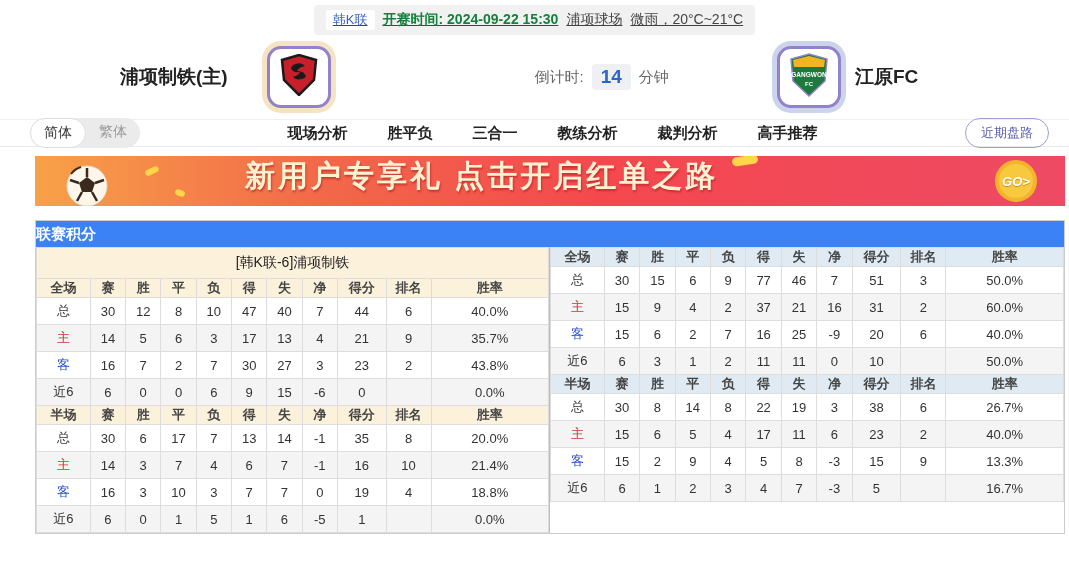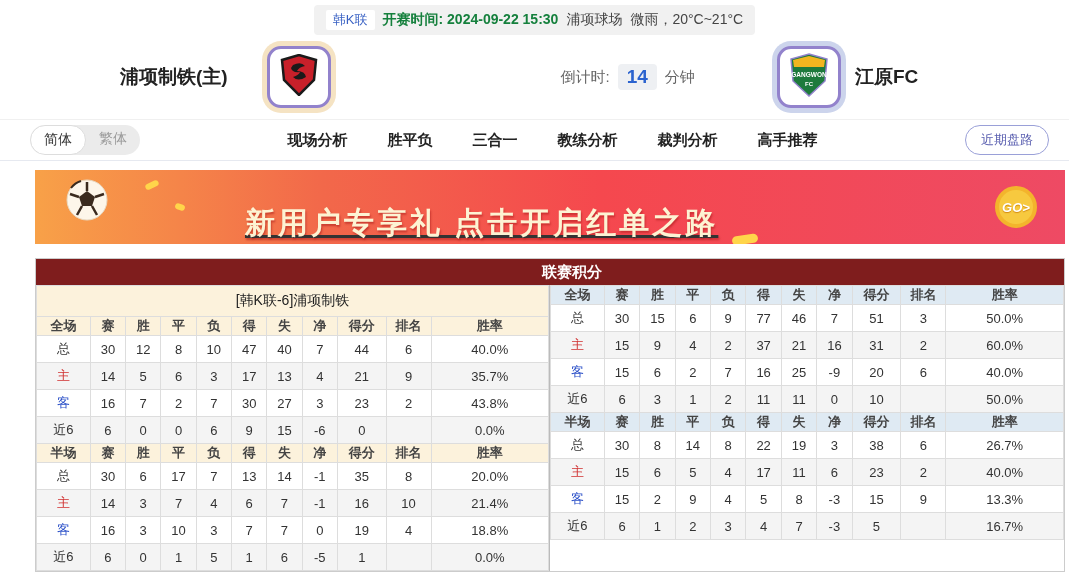--- a/index.html
+++ b/index.html
@@ -2,73 +2,73 @@
 <html><head>
 <meta charset="utf-8">
 <style>
   * { margin:0; padding:0; box-sizing:border-box; }
   html,body { width:1069px; height:586px; overflow:hidden; background:#fff;
     font-family:"Liberation Sans","DejaVu Sans",sans-serif; color:#333; }
 
   
   .top-strip-wrap { display:flex; justify-content:center; padding-top:5px; }
   .top-strip { background:#f1f1f1; border-radius:4px; padding:5px 12px;
-    font-size:14px; color:#444; display:flex; align-items:center; gap:8px; }
+    font-size:14px; color:#444; display:flex; align-items:center; gap:8px;text-decoration:underline; }
   .league-badge { background:#fff; color:#3a62c4; font-size:13px; padding:1px 7px; border-radius:2px; }
   .kickoff { font-weight:bold; color:#15803d; }
 
   
   .match-header { position:relative; height:84px; }
   .match-header .abs { position:absolute; top:50%; transform:translateY(-50%); }
   .team-name { font-size:19px; font-weight:bold; color:#222; }
   .home-name { left:120px; }
   .away-name { left:855px; }
   .logo-box { width:64px; height:62px; background:#fff; border:3px solid #9282cc;
     border-radius:14px; display:flex; align-items:center; justify-content:center; }
   .home-logo { left:267px; box-shadow:0 0 0 5px #f5e3c3; }
   .away-logo { left:777px; box-shadow:0 0 0 5px #ccd4ec; }
   .countdown { left:50%; transform:translate(-50%,-50%); display:flex; align-items:center;
-    gap:8px; font-size:15px; color:#666;margin-left:26px; }
+    gap:8px; font-size:15px; color:#666; }
   .countdown .val { background:#eef0f3; color:#2b63cf; font-weight:bold; font-size:19px;
     padding:2px 9px; border-radius:4px; }
 
   
-  .nav-bar { height:42px; display:flex; align-items:center; border-top:1px solid #f0f0f0;
+  .nav-bar { height:28px; display:flex; align-items:center; border-top:1px solid #f0f0f0;
     border-bottom:1px solid #e6e9f0;gap:24px; }
   .lang-toggle { margin-left:30px; background:#ebebeb; border-radius:16px; display:flex;
     font-size:14px; overflow:hidden; }
   .lang-toggle span { padding:5px 13px; color:#999; cursor:pointer; }
   .lang-toggle .on { background:#fff; color:#333; border-radius:16px; border:1px solid #ddd; }
   .nav-links { flex:1; display:flex; justify-content:center; align-items:center; gap:40px; }
   .nav-link { font-size:15px; font-weight:bold; color:#222; cursor:pointer; white-space:nowrap; }
   .nav-link.active { background:#e9480e; color:#fff; padding:7px 19px; border-radius:18px; }
   .recent-pill { margin-right:20px; border:1px solid #9aa0d8; color:#5a5fb0; font-size:13px;
     padding:5px 15px; border-radius:15px; white-space:nowrap; }
 
   
-  .banner { position:relative; width:1030px; margin:9px 0 0 35px; height:74px;
+  .banner { position:relative; width:1030px; margin:9px 0 0 35px; height:50px;
     background:linear-gradient(90deg,#f8a148 0%,#f2684a 28%,#f5484e 55%,#ee4a64 100%);
-    display:flex; align-items:flex-end; overflow:hidden;text-decoration:underline; }
+    display:flex; align-items:flex-start; overflow:hidden; }
   .banner .ball { position:absolute; left:30px; top:8px; }
   .banner .confetti { position:absolute; width:14px; height:6px; background:#ffd54a; border-radius:3px; }
   .banner .c1 { left:110px; top:12px; transform:rotate(-25deg); }
   .banner .c2 { left:140px; top:34px; transform:rotate(20deg); width:10px; }
   .banner .headline { margin-left:210px; font-size:30px; font-weight:bold; color:#fdf3d3;
     letter-spacing:3px; text-shadow:1px 2px 2px rgba(170,25,25,.55); white-space:nowrap; }
   .banner .dash { display:inline-block; width:26px; height:9px; background:#ffd54a;
     border-radius:5px; margin-left:14px; transform:rotate(-8deg); }
   .banner .go-coin { position:absolute; right:28px; top:50%; transform:translateY(-50%);
     width:42px; height:42px; border-radius:50%; background:#f7c93f; border:4px solid #f3b42c;
     display:flex; align-items:center; justify-content:center; color:#fff; font-weight:bold;
     font-style:italic; font-size:13px; text-shadow:0 1px 1px rgba(200,120,0,.8); }
 
   
   .standings { width:1030px; margin:14px 0 0 35px; border:1px solid #ccc; }
-  .standings-title { background:#7f1d1d; color:#fff; font-weight:bold; font-size:15px;
-    text-align:center; height:26px; line-height:26px;padding-left:44px; }
+  .standings-title { background:#3b82f6; color:#fff; font-weight:bold; font-size:15px;
+    height:26px; line-height:26px; }
   .tables { display:flex; }
   .half-wrap { width:50%; }
   .half-wrap.left { border-right:1px solid #bbb; }
   table.stand { width:100%; border-collapse:collapse; table-layout:fixed; font-size:13px; }
   .stand td, .stand th { border:1px solid #ddd; text-align:center; height:27px; color:#333; }
   .stand .team-title td { font-weight:normal; font-size:14px; height:31px; color:#222; }
   .home-wrap .team-title td, .home-wrap tr.sec th { background:#fcf2dc; }
   .away-wrap .team-title td, .away-wrap tr.sec th { background:#dfeaf3; }
   .stand tr.sec th { font-weight:bold; color:#444; height:15px; }
   .stand tbody tr:nth-child(even) td { background:#f4f4f4; }

